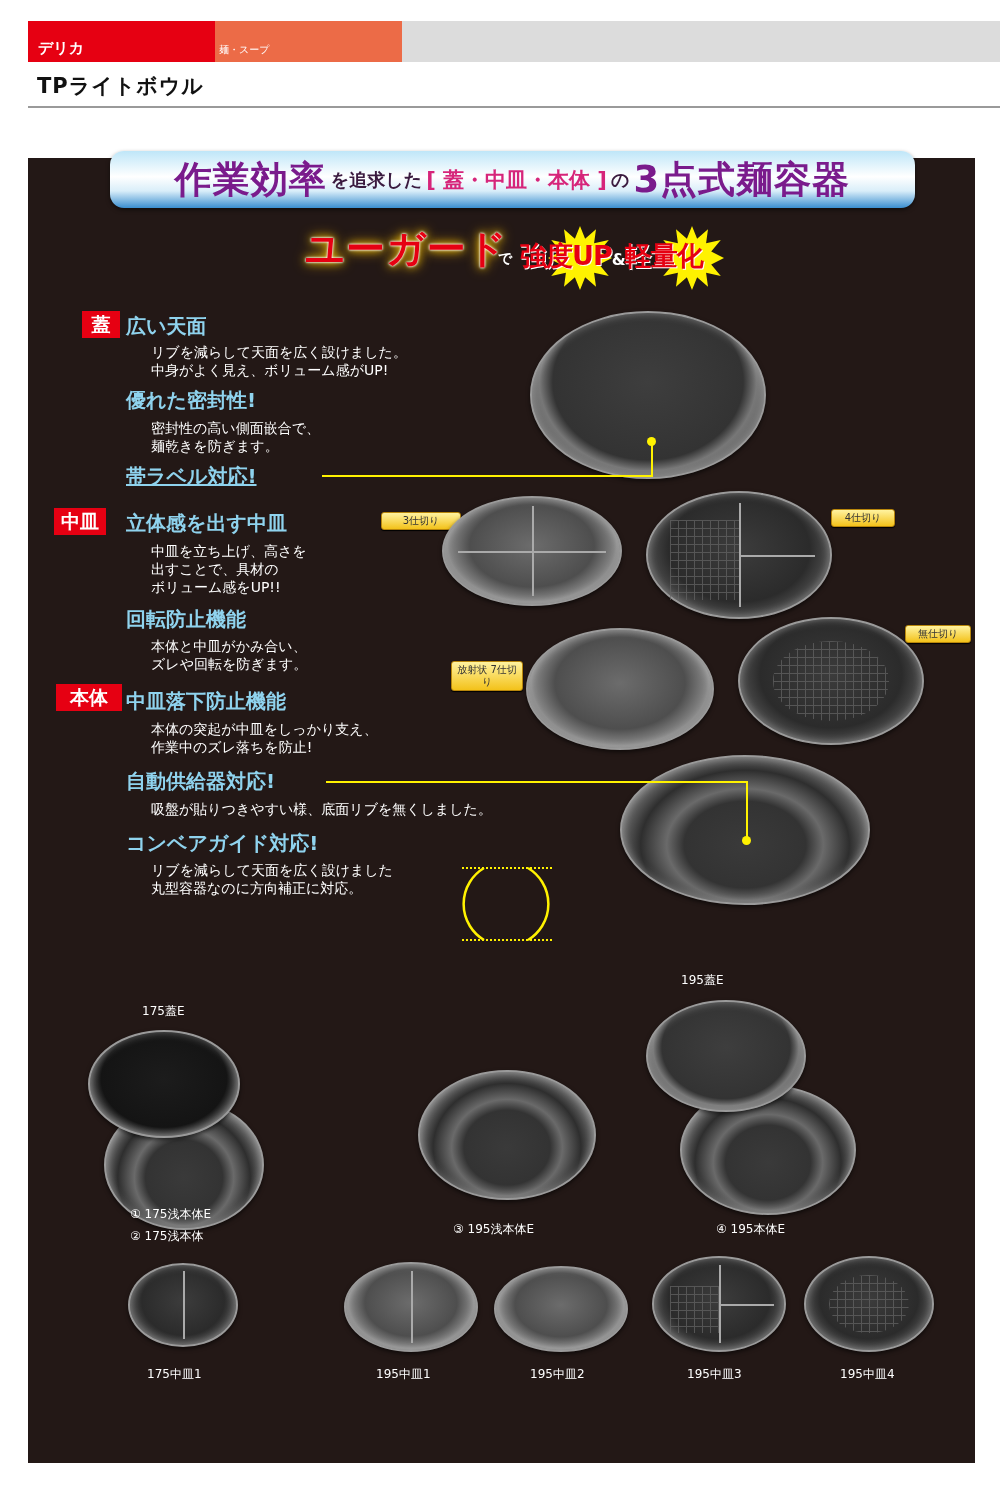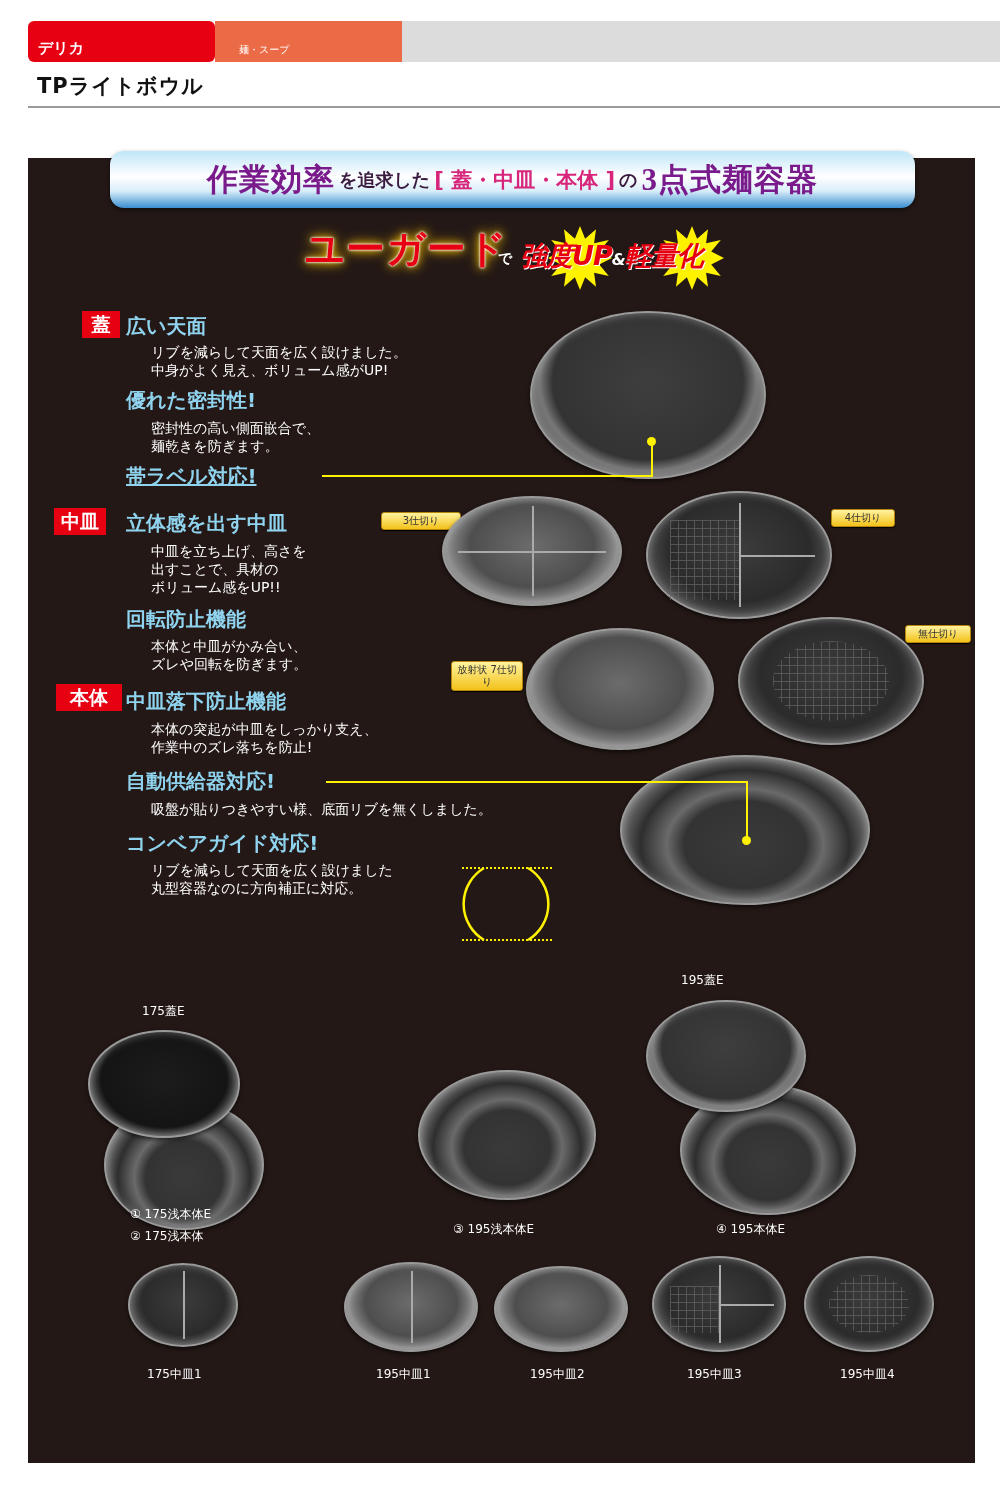--- a/index.html
+++ b/index.html
@@ -1,45 +1,45 @@
 <!DOCTYPE html>
 <html><head>
 <meta charset="utf-8">
 <style>
   * { box-sizing: border-box; margin: 0; padding: 0; }
   html, body { width: 1000px; height: 1499px; background: #ffffff; overflow: hidden; }
   body { position: relative; font-family: "DejaVu Sans", "Liberation Sans", sans-serif; }
 
   
   .hdr { position: absolute; top: 21px; left: 28px; width: 972px; height: 41px; display: flex; }
-  .hdr .c1 { width: 187px; background: #e60012; color: #fff; font-weight: bold; font-size: 15px; padding: 18px 0 0 10px; border-radius: 6px; }
-  .hdr .c2 { width: 187px; background: #ec6b47; color: #fff; font-size: 10px; padding: 22px 0 0 24px; }
+  .hdr .c1 { width: 187px; background: #e60012; color: #fff; font-weight: bold; font-size: 15px; padding: 18px 0 0 10px; }
+  .hdr .c2 { width: 187px; background: #ec6b47; color: #fff; font-size: 10px; padding: 22px 0 0 4px; }
   .hdr .c3 { flex: 1; background: #dcdcdc; }
   .title { position: absolute; top: 72px; left: 37px; font-size: 21px; font-weight: bold; color: #111; letter-spacing: 1px; }
   .rule { position: absolute; top: 106px; left: 28px; width: 972px; height: 2px; background: #9a9a9a; }
 
   
   .panel { position: absolute; top: 158px; left: 28px; width: 947px; height: 1305px; background: #231816; }
 
   
   .banner { position: absolute; top: 151px; left: 110px; width: 805px; height: 57px; border-radius: 14px;
     background: linear-gradient(to bottom, #bfe6f8 0%, #ffffff 45%, #d9eef9 70%, #3a8ed0 100%);
     box-shadow: 0 2px 4px rgba(0,0,0,.5); display: flex; align-items: center; justify-content: center; gap: 4px; }
-  .banner .big { font-size: 31px; font-weight: bold; color: #7a1b8c; letter-spacing: 1px; font-family: Liberation Serif, serif; }
+  .banner .big { font-size: 37px; font-weight: bold; color: #7a1b8c; letter-spacing: 1px; }
   .banner .small { font-size: 18px; font-weight: bold; color: #3a1a3f; text-align: center; }
   .banner .pink { font-size: 21px; font-weight: bold; color: #d6257a; }
 
   
   .uguard { position: absolute; top: 222px; left: 305px; font-size: 39px; font-weight: bold; color: #e60012;
     text-shadow: 0 0 2px #fff, 0 0 3px #fff, 0 0 8px #ffd400, 0 0 14px #ffb000; letter-spacing: 1px; }
   .de { position: absolute; top: 250px; left: 498px; font-size: 14px; font-weight: bold; color: #fff; }
   .burst { position: absolute; width: 64px; height: 64px; background: #fff200;
     clip-path: polygon(50% 0%,58% 20%,75% 5%,72% 27%,95% 22%,80% 40%,100% 50%,80% 60%,95% 78%,72% 73%,75% 95%,58% 80%,50% 100%,42% 80%,25% 95%,28% 73%,5% 78%,20% 60%,0% 50%,20% 40%,5% 22%,28% 27%,25% 5%,42% 20%); }
   .strength { position: absolute; top: 238px; left: 520px; font-size: 27px; font-weight: bold; color: #e60012;
-    text-shadow: 1px 1px 0 #fff; letter-spacing: -1px; font-style: italic; }
+    text-shadow: 1px 1px 0 #fff; letter-spacing: -1px; }
   .strength .amp { font-size: 16px; color: #fff; text-shadow: none; }
 
   
   .tag { position: absolute; background: #e60012; color: #fff; font-weight: bold; font-size: 19px; height: 27px; line-height: 27px; text-align: center; }
   .fh { position: absolute; color: #8fd3ee; font-weight: bold; font-size: 20px; white-space: nowrap; }
   .fb { position: absolute; color: #fff; font-size: 14px; line-height: 18px; white-space: pre; }
 
   .yline { position: absolute; background: #fff200; }
   .ydot { position: absolute; width: 9px; height: 9px; border-radius: 50%; background: #fff200; }
 

